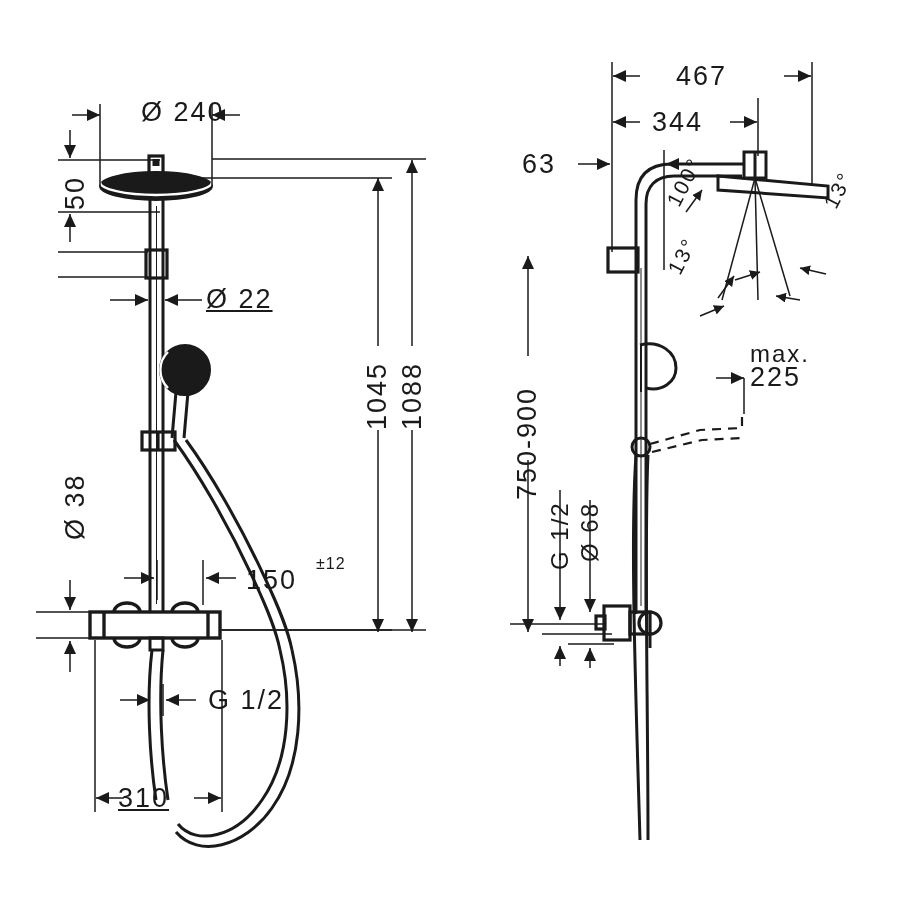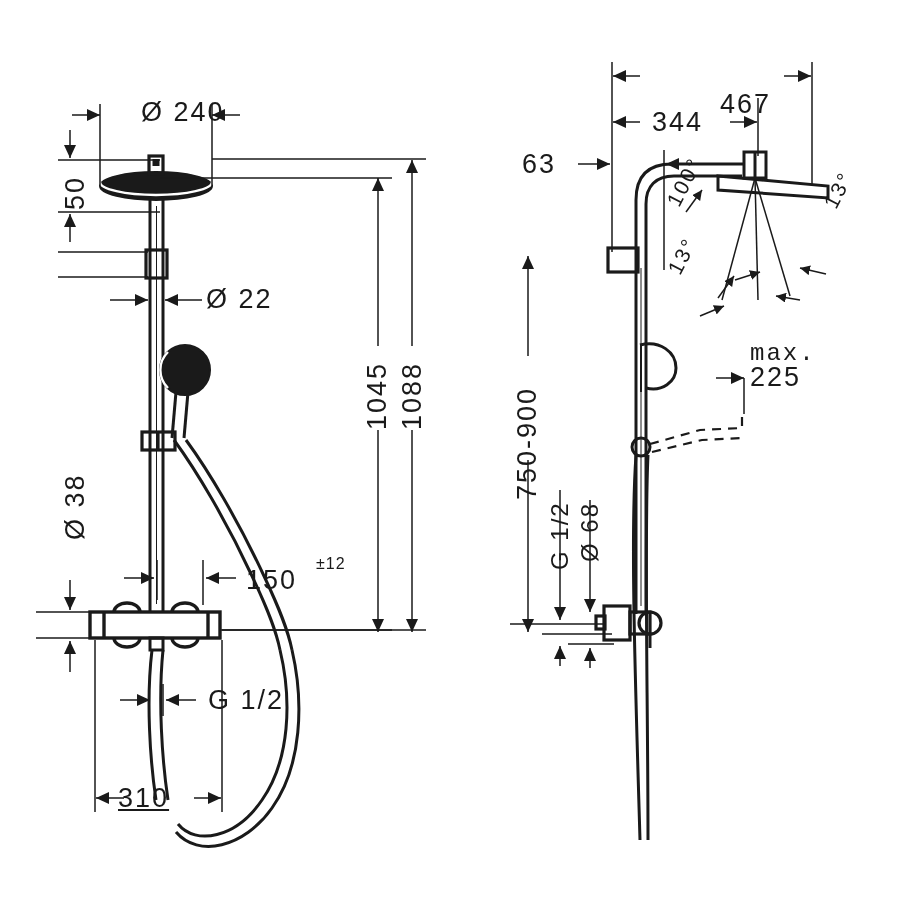--- a/index.html
+++ b/index.html
@@ -237,49 +237,49 @@
       <line x1="744" y1="378" x2="744" y2="414"></line>
     </g>
 
   </g>
 </svg>
 
 <div class="lbl l28" style="left:105px;top:99px;margin-left:36px;">Ø 240</div>
 
 <div class="lbl l28 vrt" style="left:62px;top:210px;">50</div>
 
-<div class="lbl l28" style="left:206px;top:286px;">Ø 22</div>
+<div class="lbl l28" style="left:206px;top:286px;text-decoration:underline;">Ø 22</div>
 
 <div class="lbl l28 vrt" style="left:62px;top:540px;">Ø 38</div>
 
 <div class="lbl l28" style="left:246px;top:567px;">150</div>
 <div class="lbl sup" style="left:316px;top:556px;">±12</div>
 
 <div class="lbl l28" style="left:208px;top:687px;">G 1/2</div>
 
 <div class="lbl l28" style="left:118px;top:785px;text-decoration:underline;">310</div>
 
 <div class="lbl l28 vrt" style="left:364px;top:430px;">1045</div>
 
 <div class="lbl l28 vrt" style="left:399px;top:430px;">1088</div>
 
-<div class="lbl l28" style="left:720px;top:63px;margin-top:28px;">467</div>
+<div class="lbl l28" style="left:676px;top:63px;">467</div>
 
 <div class="lbl l28" style="left:652px;top:109px;">344</div>
 
 <div class="lbl l28" style="left:522px;top:151px;">63</div>
 
 <div class="lbl l22 rot" style="left:663px;top:200px;transform:rotate(-63deg);">100°</div>
 
 <div class="lbl l22 rot" style="left:664px;top:268px;transform:rotate(-63deg);">13°</div>
 
 <div class="lbl l22 rot" style="left:820px;top:202px;transform:rotate(-63deg);">13°</div>
 
 <div class="lbl l28 vrt" style="left:514px;top:500px;">750-900</div>
 
 <div class="lbl l25 vrt" style="left:548px;top:570px;">G 1/2</div>
 
 <div class="lbl l25 vrt" style="left:578px;top:562px;">Ø 68</div>
 
-<div class="lbl l25" style="left:750px;top:342px;font-family:Liberation Mono, monospace;">max.</div>
+<div class="lbl l25" style="left:750px;top:342px;">max.</div>
 <div class="lbl l28" style="left:750px;top:364px;text-align:center;">225</div>
 
 </div>
 
 </body></html>

